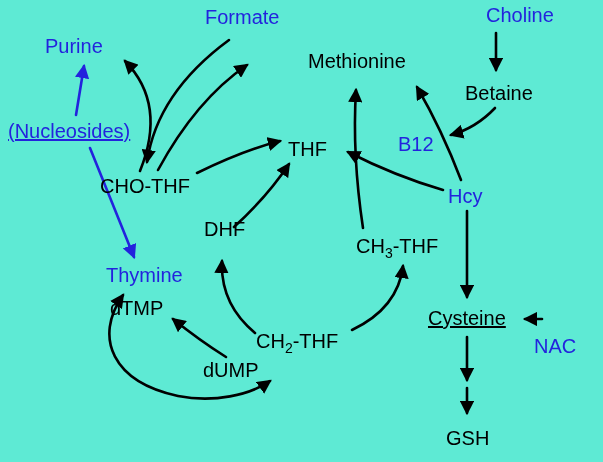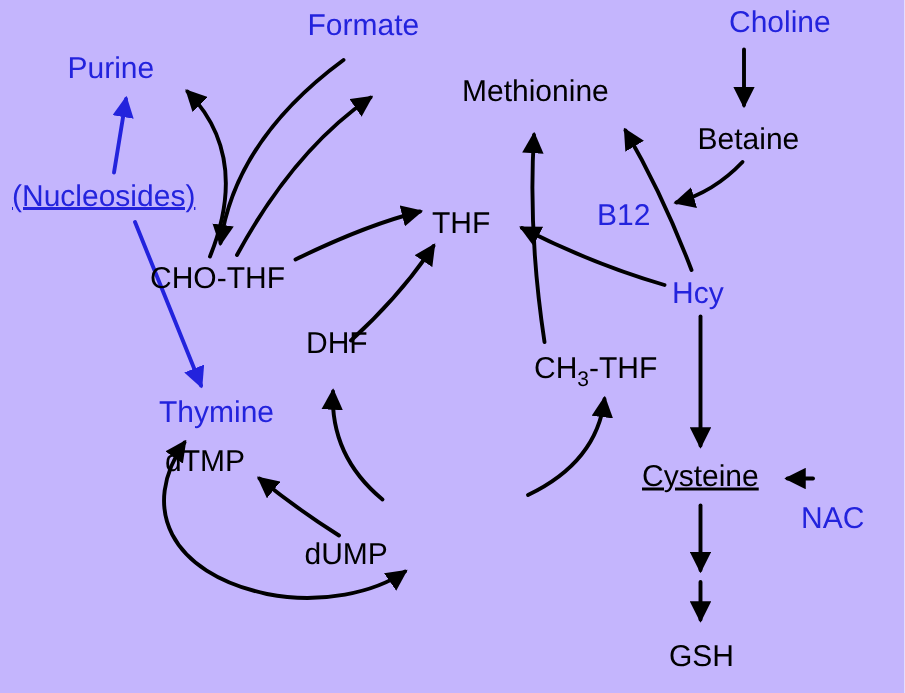--- a/index.html
+++ b/index.html
@@ -20,21 +20,21 @@
     z-index:2;
   }
   .blue{color:var(--blue,#2323dd);}
   .node sub{font-size:14px;line-height:10px;}
   path.arrow{fill:none;stroke:#000000;stroke-width:2.6;stroke-linecap:round;}
   path.arrow-blue{fill:none;stroke:var(--blue,#2323dd);stroke-width:2.6;stroke-linecap:round;}
 </style>
 </head>
 <body>
 
-<div id="canvas" style="background: #c4b5fd;">
+<div id="canvas" style="background: #5eead4;">
 
   <svg id="arrow-layer" viewBox="0 0 603 462" xmlns="http://www.w3.org/2000/svg">
     <defs>
       <marker id="mk-black" viewBox="0 0 10 10" refX="8.5" refY="5" markerWidth="5.5" markerHeight="5.5" orient="auto-start-reverse">
         <path d="M0,0 L10,5 L0,10 z" fill="#000000"></path>
       </marker>
       <marker id="mk-blue" viewBox="0 0 10 10" refX="8.5" refY="5" markerWidth="5.5" markerHeight="5.5" orient="auto-start-reverse">
         <path d="M0,0 L10,5 L0,10 z" fill="#2323dd"></path>
       </marker>
     </defs>
@@ -74,17 +74,18 @@
   <div class="node blue" style="left:448px;top:185px;">Hcy</div>
   <div class="node" style="left:204px;top:218px;">DHF</div>
 
   <div class="node" style="left:356px;top:235px;"><span>CH</span><sub>3</sub><span>-THF</span></div>
 
   <div class="node" style="left:110px;top:297px;">dTMP</div>
   <div class="node blue" style="left:106px;top:264px;">Thymine</div>
   <div class="node" style="left:428px;top:307px;text-decoration:underline;">Cysteine</div>
   <div class="node blue" style="left:534px;top:307px;margin-top:28px;">NAC</div>
 
+  <div class="node" style="left:256px;top:330px;"><span>CH</span><sub>2</sub><span>-THF</span></div>
 
   <div class="node" style="left:203px;top:359px;">dUMP</div>
   <div class="node" style="left:446px;top:427px;">GSH</div>
 
 </div>
 
 </body></html>

